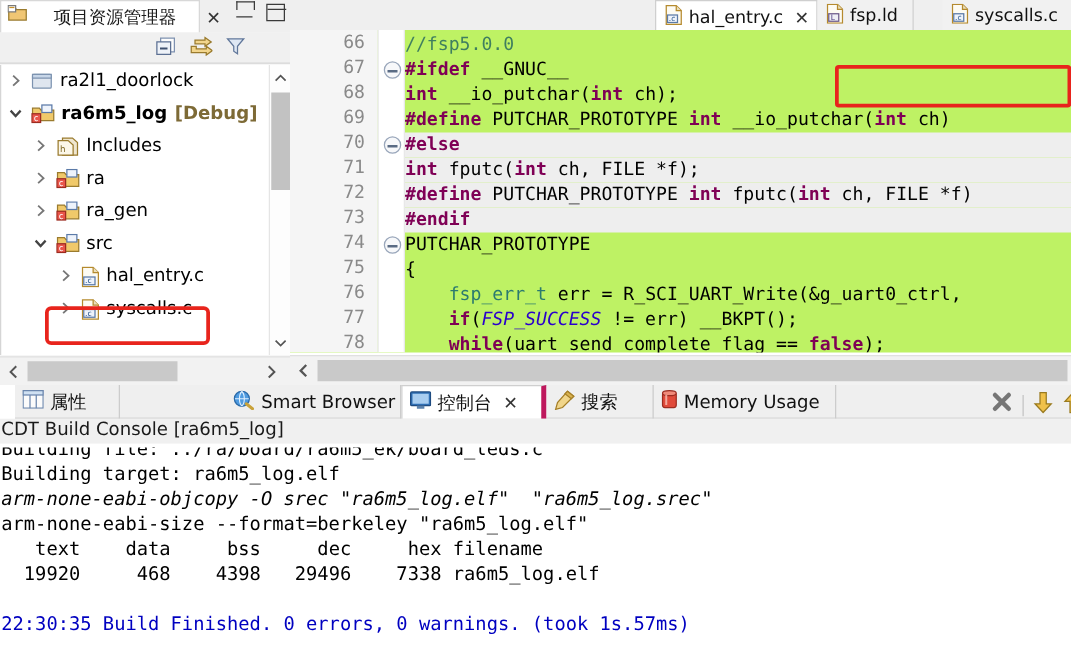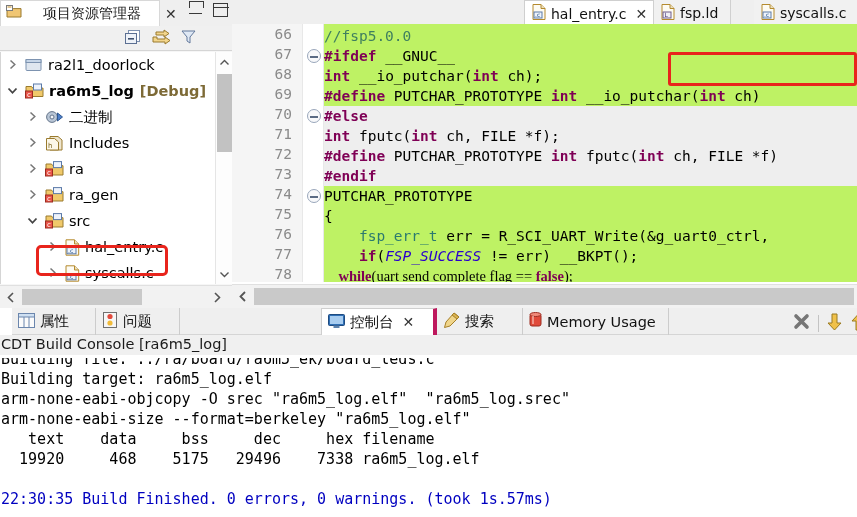--- a/index.html
+++ b/index.html
@@ -188,35 +188,20 @@
               <span class="dbg" style="margin-left: 6px;">[Debug]</span>
             </div>
             <div class="tree-row" style="padding-left: 26px;">
               <span class="arrow">
                 <svg width="11" height="11" viewBox="0 0 11 11">
                   <path d="M3.5 1.5L7.8 5.5 3.5 9.5" fill="none" stroke="#777" stroke-width="1.5"></path>
                 </svg>
               </span>
               <span style="display: inline-flex; align-items: center; margin-left: 2px;">
                 <svg width="19" height="16" viewBox="0 0 19 16">
-                  <circle cx="7" cy="8" r="5.4" fill="#b9c6d6" stroke="#64748a"></circle>
-                  <circle cx="7" cy="8" r="2" fill="#f4f6f9" stroke="#64748a"></circle>
-                  <path d="M12.5 4l5 4-5 4z" fill="#4f80c9" stroke="#2e5791"></path>
-                </svg>
-              </span>
-              <span class="tree-label">二进制</span>
-            </div>
-            <div class="tree-row" style="padding-left: 26px;">
-              <span class="arrow">
-                <svg width="11" height="11" viewBox="0 0 11 11">
-                  <path d="M3.5 1.5L7.8 5.5 3.5 9.5" fill="none" stroke="#777" stroke-width="1.5"></path>
-                </svg>
-              </span>
-              <span style="display: inline-flex; align-items: center; margin-left: 2px;">
-                <svg width="19" height="16" viewBox="0 0 19 16">
                   <path d="M5 1.5h8l4 3.5v10H5z" fill="#efe6cf" stroke="#9a7b2e"></path>
                   <path d="M1.5 3.5h8l4 3.5v8H1.5z" fill="#fcf7e8" stroke="#9a7b2e"></path>
                   <text x="3" y="12.5" font-size="7" fill="#7c6520" font-family="DejaVu Sans, sans-serif">h</text>
                 </svg>
               </span>
               <span class="tree-label">Includes</span>
             </div>
             <div class="tree-row" style="padding-left: 26px;">
               <span class="arrow">
                 <svg width="11" height="11" viewBox="0 0 11 11">
@@ -403,21 +388,21 @@
               <div class="codeline" style="top: 42px;"><span class="kw">int</span> <span class="plain">__io_putchar</span><span class="plain">(</span><span class="kw">int</span> <span class="plain">ch</span><span class="plain">);</span></div>
               <div class="codeline" style="top: 62px;"><span class="pp">#define</span> <span class="plain">PUTCHAR_PROTOTYPE</span> <span class="kw">int</span> <span class="plain">__io_putchar</span><span class="plain">(</span><span class="kw">int</span> <span class="plain">ch</span><span class="plain">)</span></div>
               <div class="codeline shade" style="top: 82px;"><span class="pp">#else</span></div>
               <div class="codeline shade" style="top: 102px;"><span class="kw">int</span> <span class="plain">fputc</span><span class="plain">(</span><span class="kw">int</span> <span class="plain">ch</span><span class="plain">,</span> <span class="plain">FILE</span> <span class="plain">*</span><span class="plain">f</span><span class="plain">);</span></div>
               <div class="codeline shade" style="top: 122px;"><span class="pp">#define</span> <span class="plain">PUTCHAR_PROTOTYPE</span> <span class="kw">int</span> <span class="plain">fputc</span><span class="plain">(</span><span class="kw">int</span> <span class="plain">ch</span><span class="plain">,</span> <span class="plain">FILE</span> <span class="plain">*</span><span class="plain">f</span><span class="plain">)</span></div>
               <div class="codeline shade" style="top: 142px;"><span class="pp">#endif</span></div>
               <div class="codeline" style="top: 162px;"><span class="plain">PUTCHAR_PROTOTYPE</span></div>
               <div class="codeline" style="top: 182px;"><span class="plain">{</span></div>
               <div class="codeline" style="top: 202px;">    <span class="typ">fsp_err_t</span> <span class="plain">err</span> <span class="plain">=</span> <span class="plain">R_SCI_UART_Write</span><span class="plain">(&amp;</span><span class="plain">g_uart0_ctrl</span><span class="plain">,</span></div>
               <div class="codeline" style="top: 222px;">    <span class="kw">if</span><span class="plain">(</span><span class="ital">FSP_SUCCESS</span> <span class="plain">!=</span> <span class="plain">err</span><span class="plain">)</span> <span class="plain">__BKPT</span><span class="plain">();</span></div>
-              <div class="codeline" style="top: 242px; font-family: Liberation Serif, serif;">    <span class="kw">while</span><span class="plain">(</span><span class="plain">uart</span> <span class="plain">send</span> <span class="plain">complete</span> <span class="plain">flag</span> <span class="plain">==</span> <span class="kw">false</span><span class="plain">);</span></div>
+              <div class="codeline" style="top: 242px;">    <span class="kw">while</span><span class="plain">(</span><span class="plain">uart</span> <span class="plain">send</span> <span class="plain">complete</span> <span class="plain">flag</span> <span class="plain">==</span> <span class="kw">false</span><span class="plain">);</span></div>
             </div>
         </div>
       </div>
 
       <div class="ed-hscroll">
         <span class="hs-arrow" style="left:0">
           <svg width="8" height="11" viewBox="0 0 8 11">
               <path d="M6 1L1.5 5.5 6 10" fill="none" stroke="#555" stroke-width="1.8"></path>
             </svg>
         </span>
@@ -436,31 +421,31 @@
           <svg width="17" height="15" viewBox="0 0 17 15">
             <rect x="0.5" y="0.5" width="16" height="14" fill="#fbfbfb" stroke="#6b86ad"></rect>
             <rect x="0.5" y="0.5" width="16" height="3.5" fill="#cfe0f2" stroke="#6b86ad"></rect>
             <line x1="6" y1="4" x2="6" y2="14.5" stroke="#6b86ad"></line>
             <line x1="11" y1="4" x2="11" y2="14.5" stroke="#6b86ad"></line>
           </svg>
         </span>
         <span>属性</span>
       </div>
 
-      <div class="cs-tab" style="left:84px; width:84px;">
-        <span>
-          <svg width="16" height="16" viewBox="0 0 16 16">
-            <rect x="1.5" y="0.5" width="13" height="15" fill="#f6f6f6" stroke="#707070"></rect>
-            <circle cx="8" cy="4.5" r="2.6" fill="#e24a3e"></circle>
-            <circle cx="8" cy="11" r="2.6" fill="#f1bb3a"></circle>
-          </svg>
-        </span>
-        <span>问题</span>
-      </div>
-
+
+      <div class="cs-tab" style="left:168px; width:141px;">
+        <span>
+          <svg width="18" height="16" viewBox="0 0 18 16">
+            <circle cx="7.5" cy="7" r="6" fill="#4f9be0" stroke="#2b6aa8"></circle>
+            <path d="M2 7h11M7.5 1.2c2.6 2.2 2.6 9.6 0 11.6M7.5 1.2c-2.6 2.2-2.6 9.6 0 11.6" fill="none" stroke="#dff0ff" stroke-width="0.9"></path>
+            <path d="M11 11l5 4" stroke="#c9a23a" stroke-width="2.4" stroke-linecap="round"></path>
+          </svg>
+        </span>
+        <span>Smart Browser</span>
+      </div>
 
       <div class="cs-tab active" style="left:309px; width:116px;">
         <span>
           <svg width="17" height="16" viewBox="0 0 17 16">
             <rect x="0.5" y="1.5" width="16" height="11" rx="1" fill="#2f6fb5" stroke="#1e4b80"></rect>
             <rect x="2" y="3" width="13" height="8" fill="#a8cdf0"></rect>
             <rect x="5.5" y="12.5" width="6" height="2.5" fill="#5b82ad"></rect>
           </svg>
         </span>
         <span>控制台</span>
@@ -507,23 +492,23 @@
         </span>
       </div>
     </div>
 
     <div class="cs-title">CDT Build Console [ra6m5_log]</div>
 
     <div class="cs-out">
       <div id="console-lines">
           <div class="outline" style="top: -6px; clip-path: inset(9px 0px 0px);">Building file: ../ra/board/ra6m5_ek/board_leds.c</div>
           <div class="outline" style="top: 14px;">Building target: ra6m5_log.elf</div>
-          <div class="outline" style="top: 34px;">arm-none-eabi-objcopy -O srec "ra6m5_log.elf"  "ra6m5_log.srec"</div>
+          <div class="outline" style="top: 34px; font-style: italic;">arm-none-eabi-objcopy -O srec "ra6m5_log.elf"  "ra6m5_log.srec"</div>
           <div class="outline" style="top: 54px;">arm-none-eabi-size --format=berkeley "ra6m5_log.elf"</div>
           <div class="outline" style="top: 74px;">   text	   data	    bss	    dec	    hex	filename</div>
-          <div class="outline" style="top: 94px;">  19920	    468	   5175	  29496	   7338	ra6m5_log.elf</div>
+          <div class="outline" style="top: 94px;">  19920	    468	   4398	  29496	   7338	ra6m5_log.elf</div>
           <div class="outline" style="top: 114px;"></div>
           <div class="outline blue" style="top: 134px;">22:30:35 Build Finished. 0 errors, 0 warnings. (took 1s.57ms)</div>
         </div>
 
     </div>
   </div>
 </div>
 
 </body></html>

